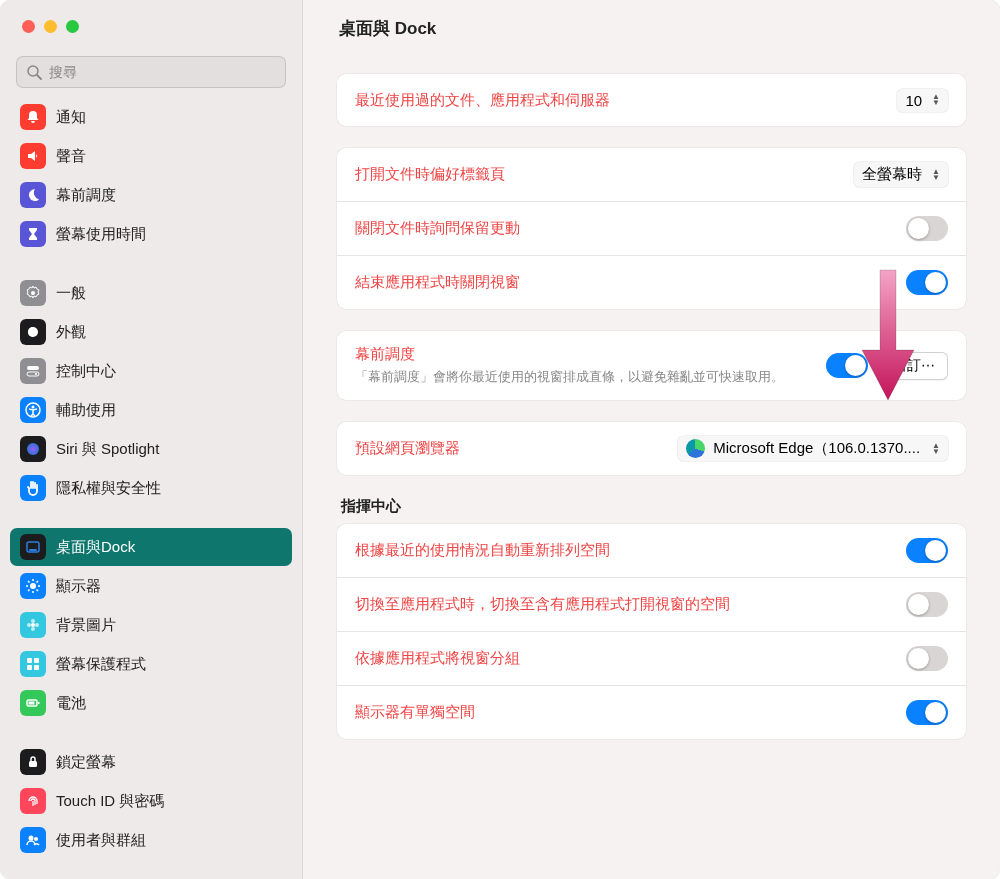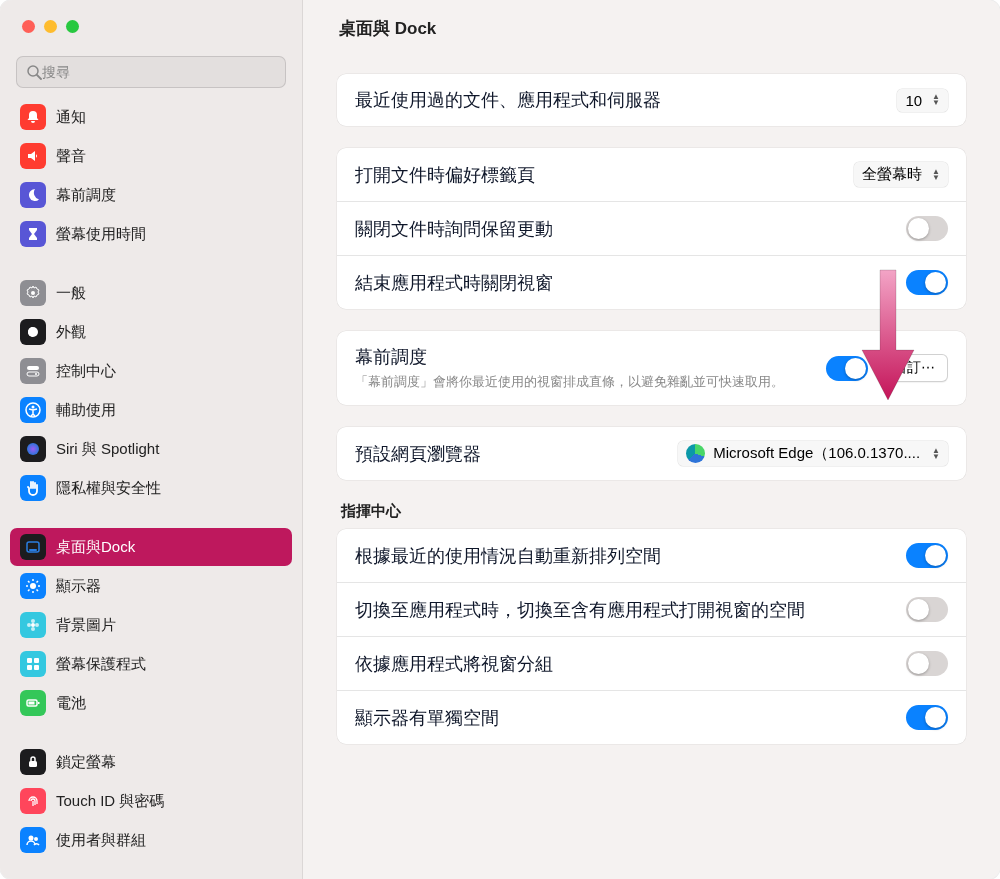--- a/index.html
+++ b/index.html
@@ -38,21 +38,21 @@
 .tl-yellow { background: #febc2e; }
 .tl-green { background: #28c840; }
 
 .search-wrap { padding: 4px 16px 10px; }
 .search-input {
   width: 100%;
   height: 32px;
   border-radius: 7px;
   border: 1px solid rgba(0,0,0,0.12);
   background: #e3dfde;
-  padding-left: 25px;
+  padding-left: 32px;
   font-size: 14px;
   color: #333;
 }
 .search-input::placeholder { color: #888; }
 .search-wrap { position: relative; }
 .search-icon {
   position: absolute;
   left: 26px;
   top: 12px;
   color: #888;
@@ -70,21 +70,21 @@
   align-items: center;
   gap: 10px;
   padding: 6px 10px;
   border-radius: 7px;
   font-size: 15px;
   color: #222;
   cursor: default;
   margin-bottom: 1px;
 }
 .sidebar-item.selected {
-  background: #be185d;
+  background: #0f766e;
   color: #fff;
 }
 .sidebar-item.selected .icon-box { background: #fff; color: #2a7de1; }
 .icon-box {
   width: 26px;
   height: 26px;
   border-radius: 6px;
   display: flex;
   align-items: center;
   justify-content: center;
@@ -122,21 +122,21 @@
 .row {
   display: flex;
   align-items: center;
   justify-content: space-between;
   padding: 14px 18px;
   border-bottom: 0.5px solid rgba(0,0,0,0.1);
   min-height: 52px;
 }
 .row:last-child { border-bottom: none; }
 .row-left { flex: 1; padding-right: 12px; }
-.row-label { font-size: 18px; color: #0f172a; }
+.row-label { font-size: 15px; color: #ef4444; }
 .row-desc { font-size: 13px; color: #888; margin-top: 4px; line-height: 1.4; }
 .row-right { display: flex; align-items: center; gap: 12px; }
 
 .section-head { padding: 0 4px 8px; }
 .section-title { font-size: 15px; font-weight: 700; color: #222; }
 .section-desc { font-size: 13px; color: #888; margin-top: 4px; line-height: 1.5; }
 
 .popup-control {
   display: flex;
   align-items: center;

